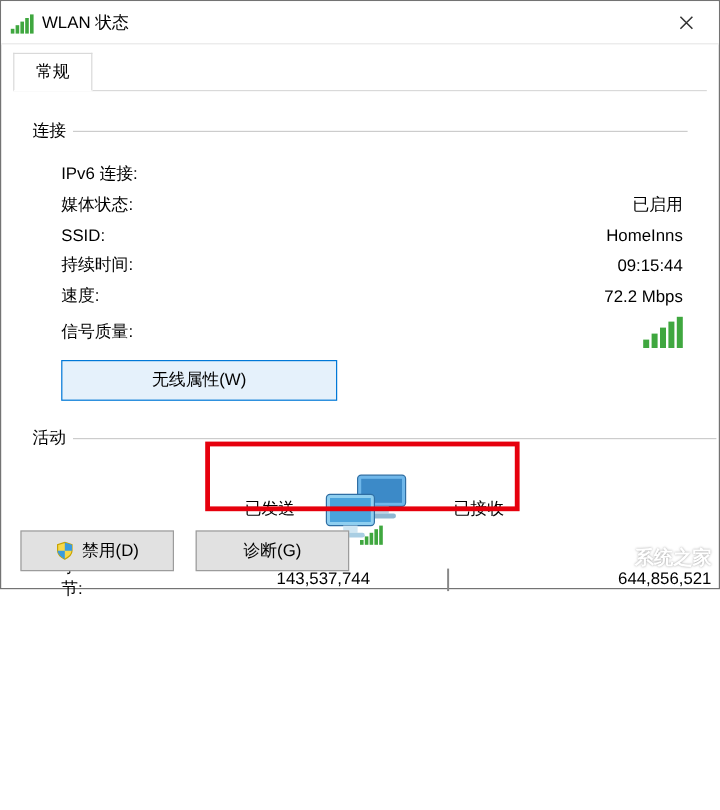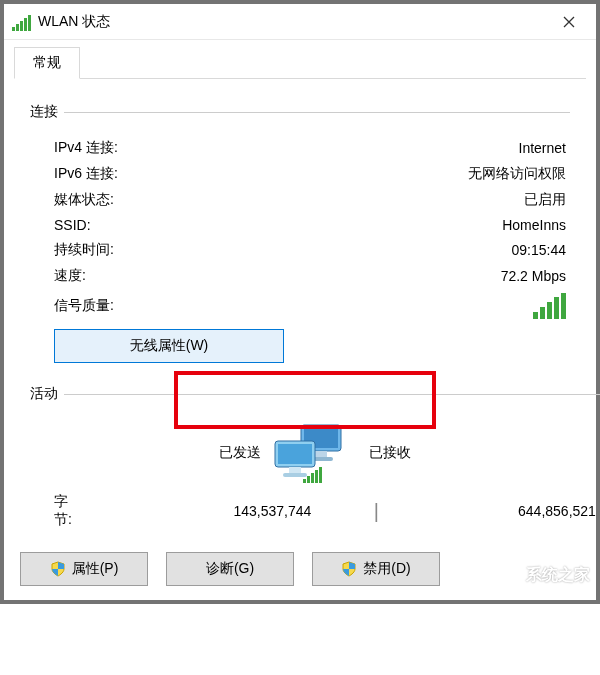--- a/index.html
+++ b/index.html
@@ -8,22 +8,22 @@
     font-family: "Microsoft YaHei", "Segoe UI", Tahoma, sans-serif;
     font-size: 14px;
     background: #fff;
     width: 600px;
     height: 675px;
     overflow: hidden;
     position: relative;
   }
   .window {
     width: 600px;
-    height: 604px;
-    border: 4px solid #737373;
+    height: 491px;
+    border: 1px solid #737373;
     background: #fff;
     position: relative;
   }
   .titlebar {
     height: 36px;
     display: flex;
     align-items: center;
     padding: 0 4px 0 8px;
     background: #fff;
     border-bottom: 1px solid #e8e8e8;
@@ -110,21 +110,21 @@
   .redbox {
     position: absolute;
     border: 4px solid #e6000d;
     pointer-events: none;
   }
 
   .activity {
     display: flex;
     align-items: center;
     justify-content: center;
-    gap: 12px;
+    gap: 24px;
     margin: 6px 0 10px 0;
   }
   .activity .lbl2 { text-align: center; }
   .monitors { position: relative; width: 84px; height: 60px; }
   .mon { position: absolute; }
   .mon svg { display: block; }
 
   .bytesrow {
     display: flex;
     align-items: center;
@@ -188,26 +188,21 @@
   <div class="tabstrip">
     <div class="tab">常规</div>
   </div>
 
   <div class="pane">
 
     <fieldset class="group">
       <legend>连接</legend>
 
       <div class="row">
-        <span class="lbl">IPv4 连接:</span>
-        <span class="val">Internet</span>
-      </div>
-      <div class="row">
         <span class="lbl">IPv6 连接:</span>
-        <span class="val">无网络访问权限</span>
       </div>
       <div class="row">
         <span class="lbl">媒体状态:</span>
         <span class="val">已启用</span>
       </div>
       <div class="row">
         <span class="lbl">SSID:</span>
         <span class="val">HomeInns</span>
       </div>
       <div class="row">
@@ -284,31 +279,23 @@
 
   </div>
 
   <div class="footer">
     <button class="winbtn">
       <svg class="shield" viewBox="0 0 16 16">
         <path d="M8 1 L14 3 V8 C14 12 8 15 8 15 C8 15 2 12 2 8 V3 Z" fill="#f7d94c" stroke="#c8a400"></path>
         <path d="M8 1 L14 3 V8 H8 Z" fill="#3a9bde"></path>
         <path d="M8 8 H2 V8 C2 12 8 15 8 15 Z" fill="#3a9bde"></path>
       </svg>
-      <span>属性(P)</span>
+      <span>禁用(D)</span>
     </button>
     <button class="winbtn">诊断(G)</button>
-    <button class="winbtn">
-      <svg class="shield" viewBox="0 0 16 16">
-        <path d="M8 1 L14 3 V8 C14 12 8 15 8 15 C8 15 2 12 2 8 V3 Z" fill="#f7d94c" stroke="#c8a400"></path>
-        <path d="M8 1 L14 3 V8 H8 Z" fill="#3a9bde"></path>
-        <path d="M8 8 H2 V8 C2 12 8 15 8 15 Z" fill="#3a9bde"></path>
-      </svg>
-      <span>禁用(D)</span>
-    </button>
   </div>
 
   <div class="redbox" style="left:170px; top:367px; width:262px; height:58px;"></div>
 
   <div class="watermark">
     <svg class="house" viewBox="0 0 32 32">
       <circle cx="16" cy="16" r="15" fill="none" stroke="#fff" stroke-width="2"></circle>
       <path d="M7 17 L16 9 L25 17 V26 H7 Z M13 26 V19 H19 V26" fill="none" stroke="#fff" stroke-width="2"></path>
     </svg>
     <span>系统之家</span>

